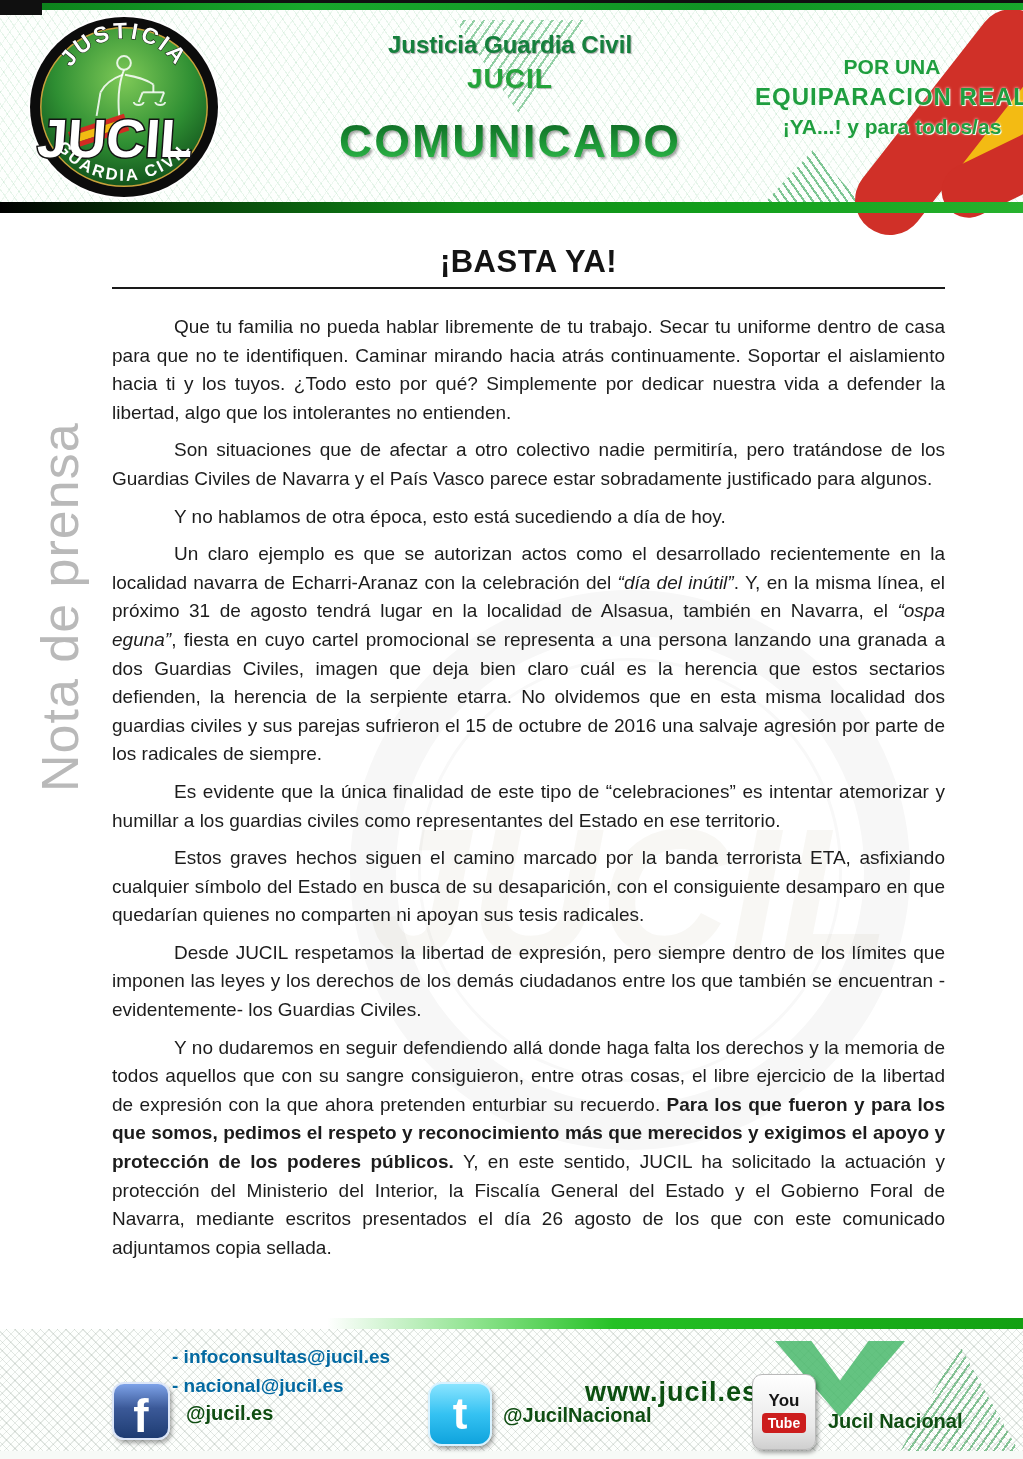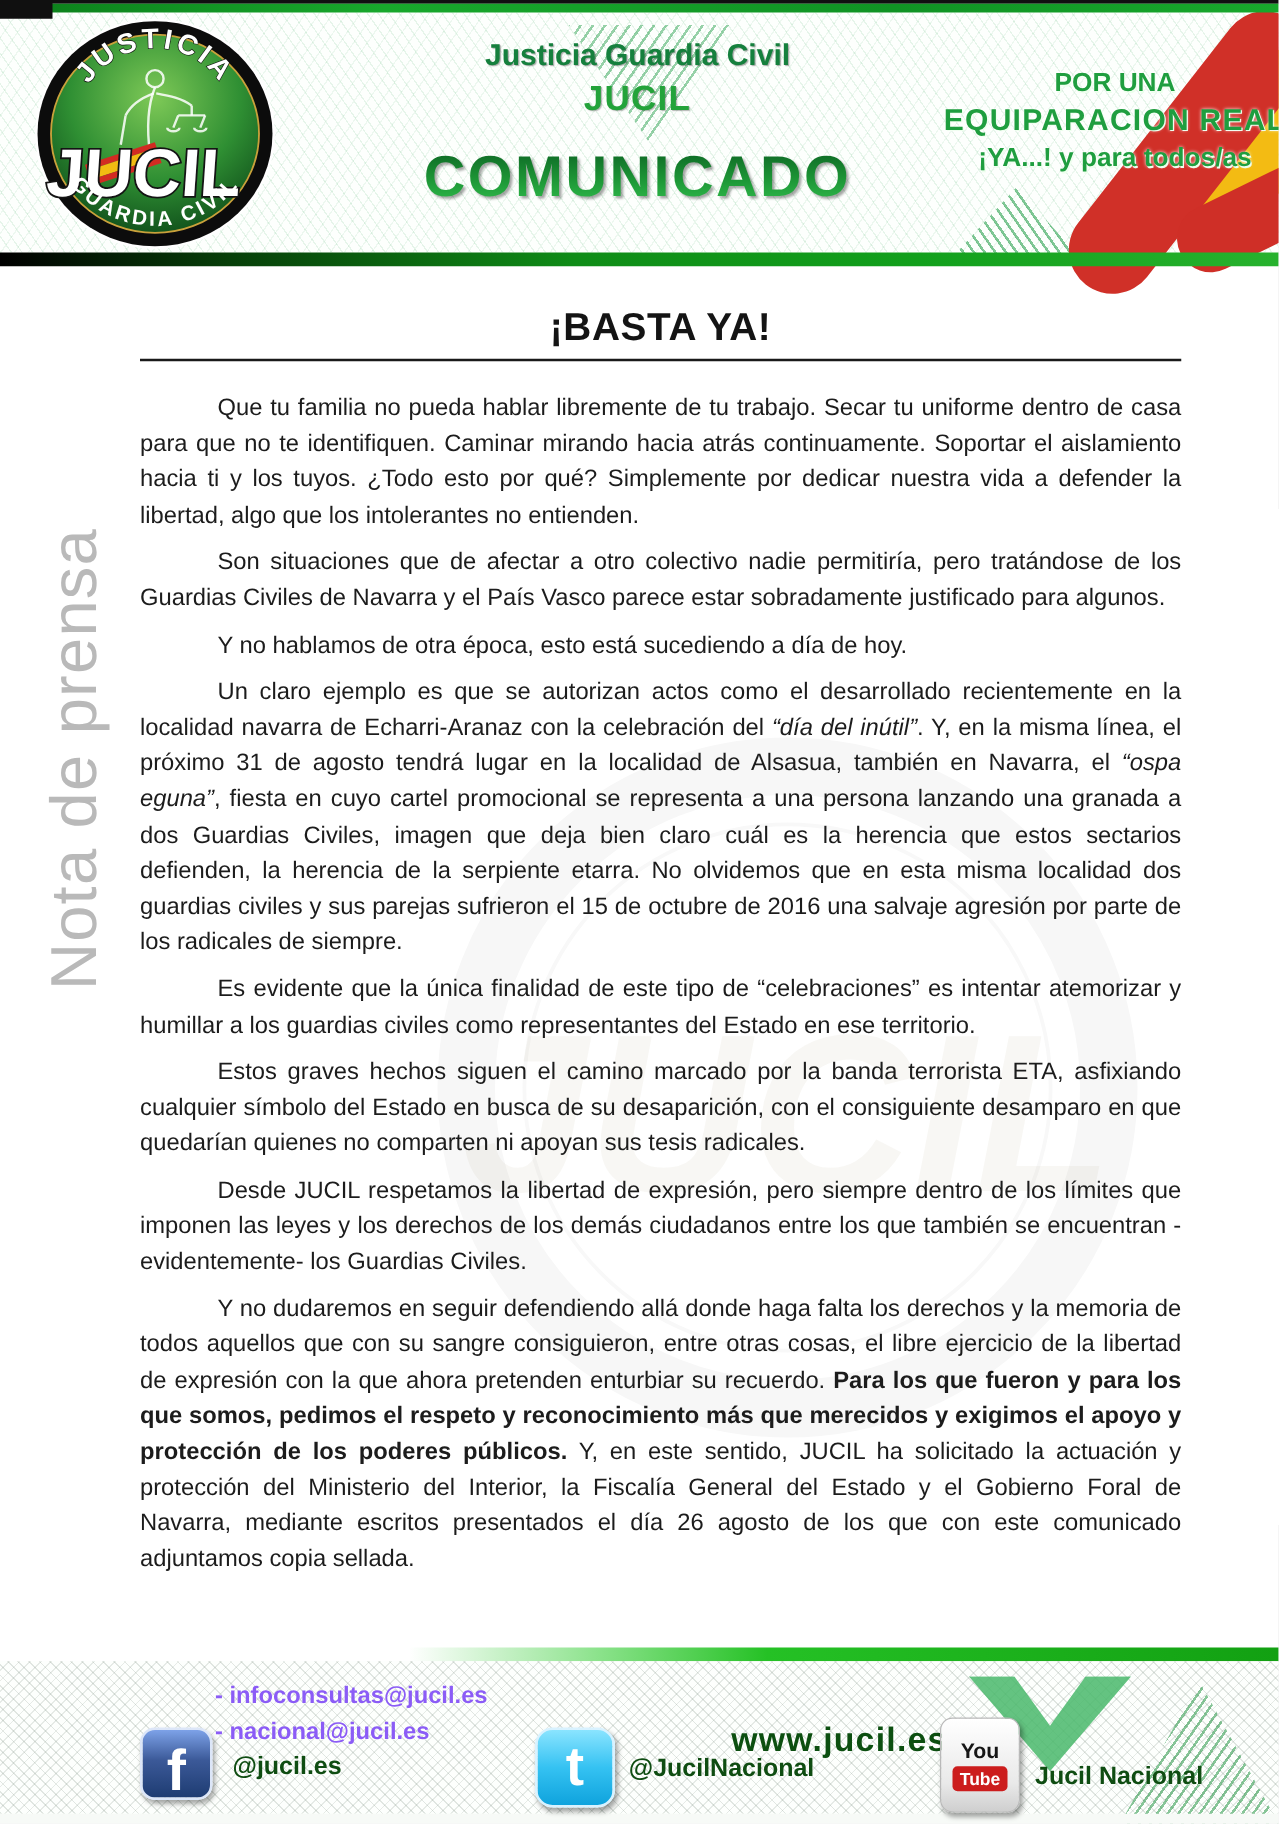--- a/index.html
+++ b/index.html
@@ -76,21 +76,21 @@
   .ftr-banner{position:absolute;left:0;top:11px;width:1023px;height:122px;background-color:#fdfffd;
     background-image:
       repeating-linear-gradient(45deg, rgba(110,130,115,0.20) 0 1px, transparent 1px 6px),
       repeating-linear-gradient(-45deg, rgba(110,130,115,0.16) 0 1px, transparent 1px 6px);}
   .ftr-bottom-strip{position:absolute;left:0;top:133px;width:1023px;height:8px;background:#f7faf7;}
   .ftr-chev1{position:absolute;left:775px;top:12px;width:130px;height:76px;background:#49b96b;opacity:.85;
     clip-path:polygon(0 0, 28% 0, 50% 52%, 72% 0, 100% 0, 50% 100%);}
   .ftr-chev2{position:absolute;left:896px;top:16px;width:127px;height:114px;
     background:repeating-linear-gradient(125deg, rgba(40,150,70,0.55) 0 2px, transparent 2px 7px);
     clip-path:polygon(50% 0, 100% 100%, 0 100%);}
-  .ftr-emails{position:absolute;left:172px;top:24px;font-size:19px;font-weight:800;color:#8b5cf6;
+  .ftr-emails{position:absolute;left:172px;top:24px;font-size:19px;font-weight:800;color:#0369a1;
     line-height:29px;text-shadow:0 1px 0 rgba(255,255,255,0.5);z-index:4;}
   .ftr-www{position:absolute;left:585px;top:30px;font-size:27px;font-weight:800;color:#0c4f10;
     letter-spacing:1px;text-shadow:0 1px 0 rgba(255,255,255,0.5);z-index:4;margin-top:29px;}
   .handle{position:absolute;font-size:20px;font-weight:800;color:#0f4d12;
     text-shadow:0 1px 0 rgba(255,255,255,0.5);z-index:4;}
   .fb-handle{left:186px;top:84px;}
   .tw-handle{left:503px;top:86px;}
   .yt-handle{left:828px;top:92px;}
   .icon{position:absolute;z-index:4;display:flex;align-items:center;justify-content:center;
     box-shadow:2px 3px 4px rgba(0,0,0,0.35);}

